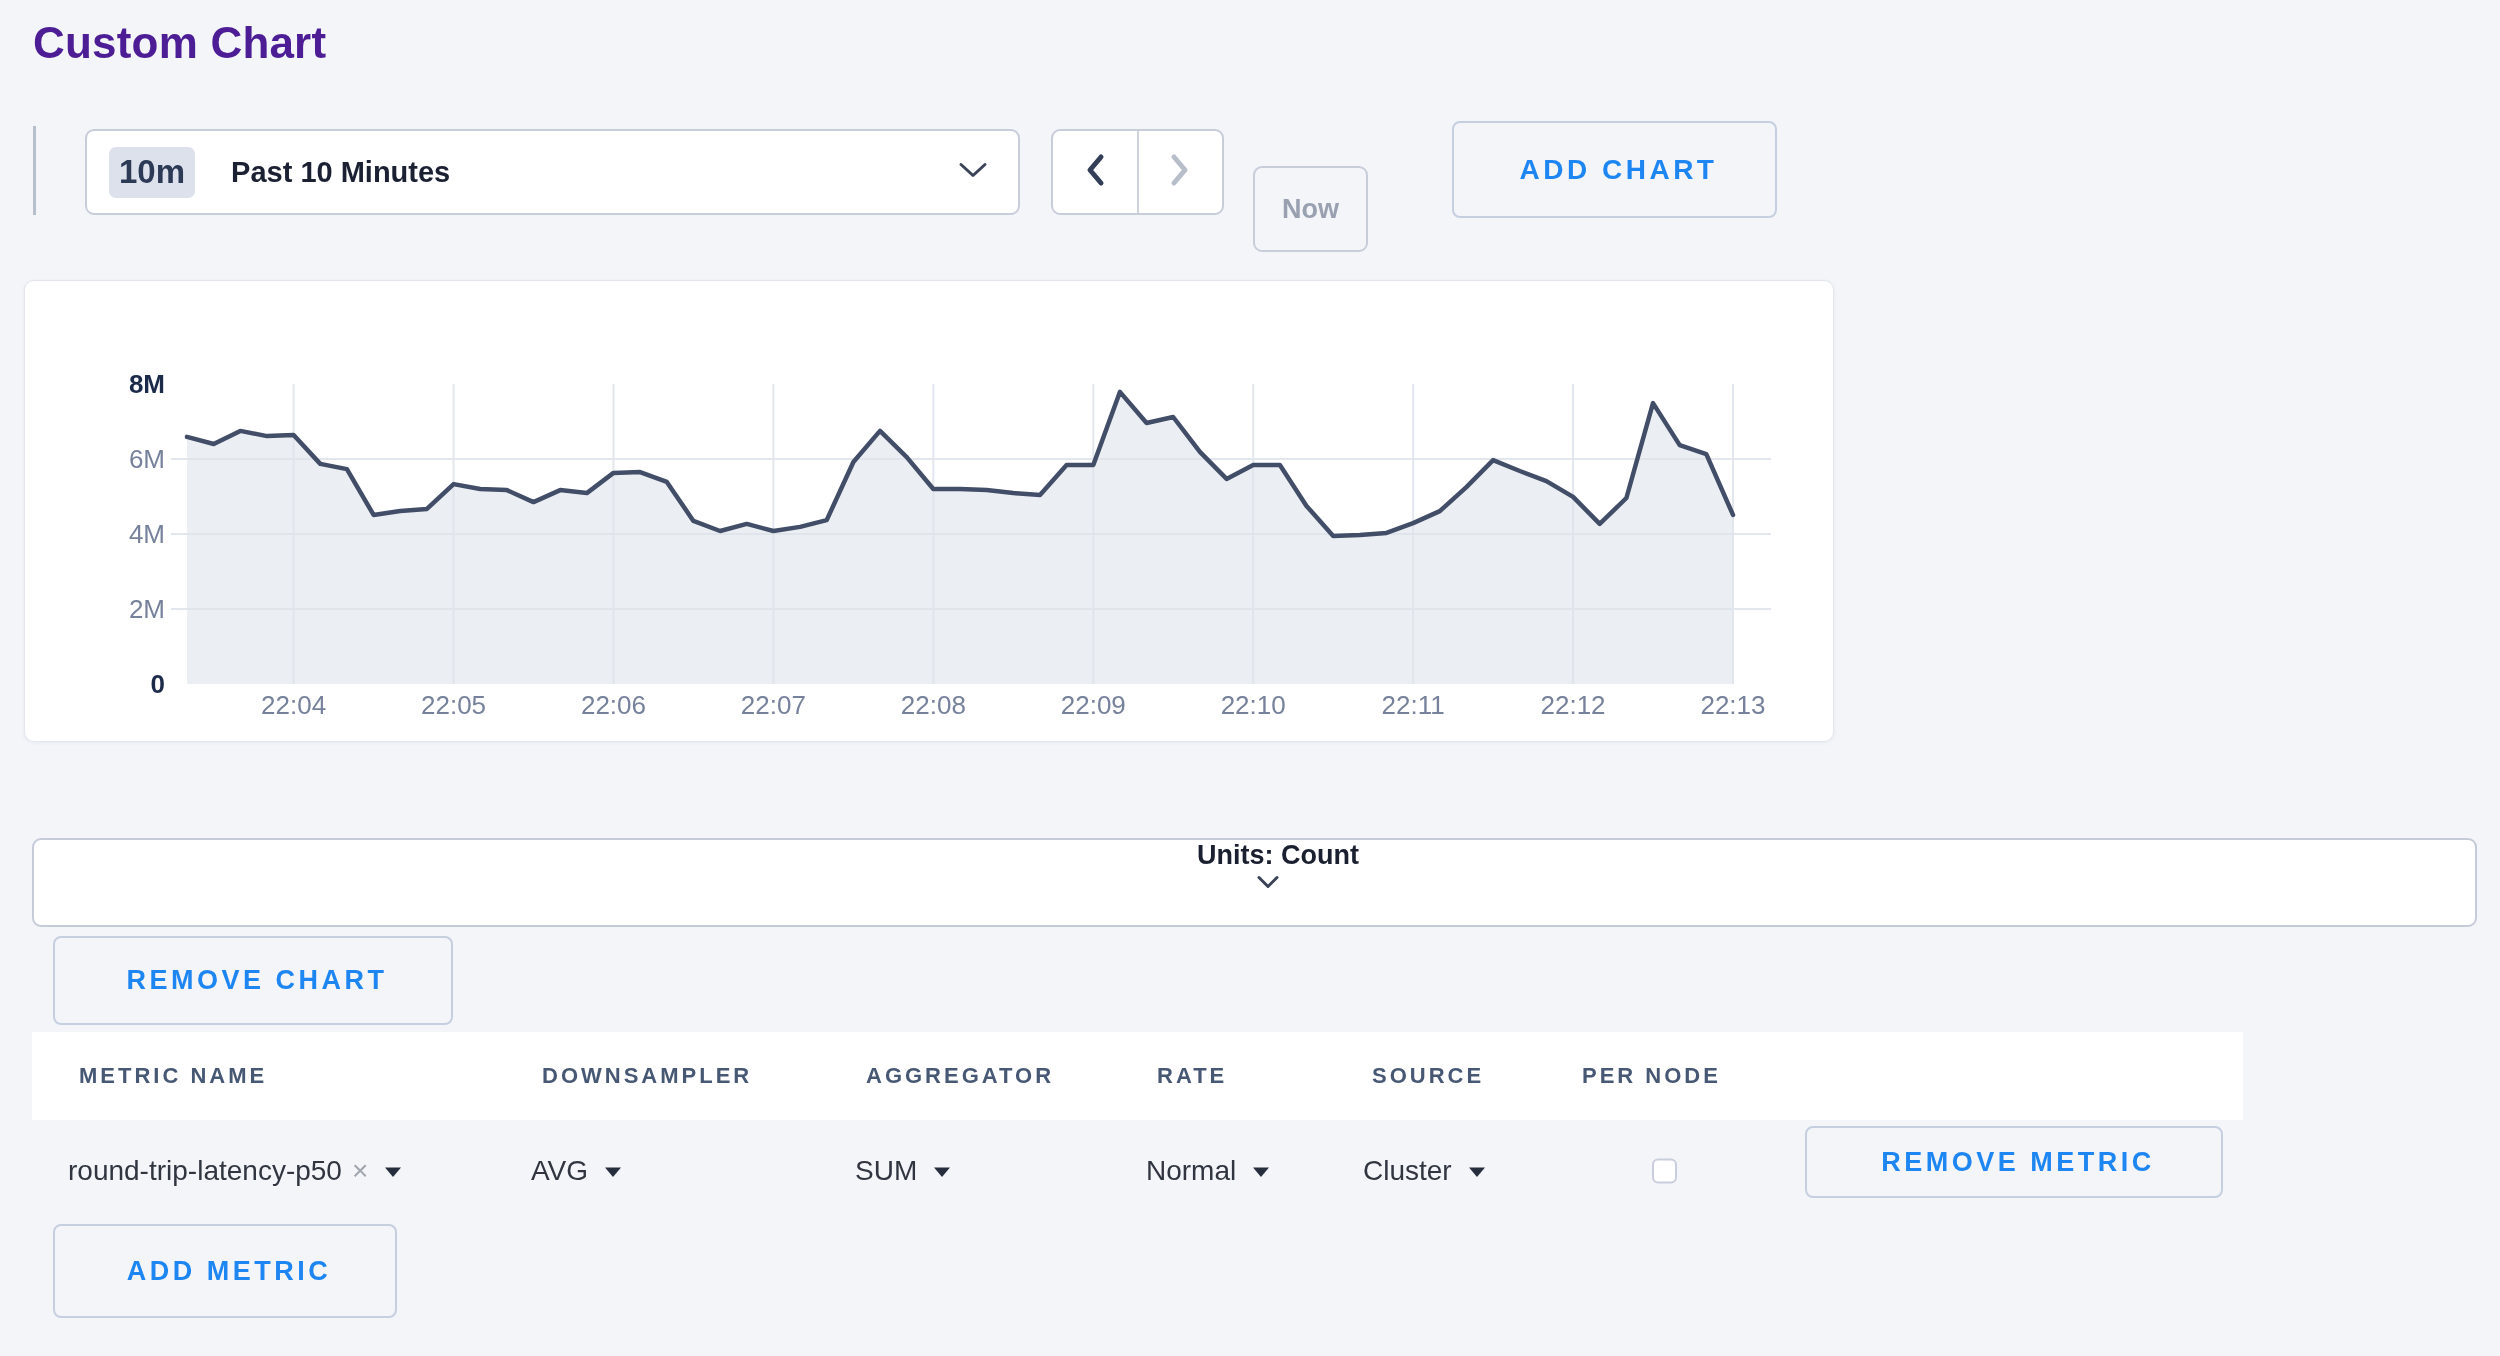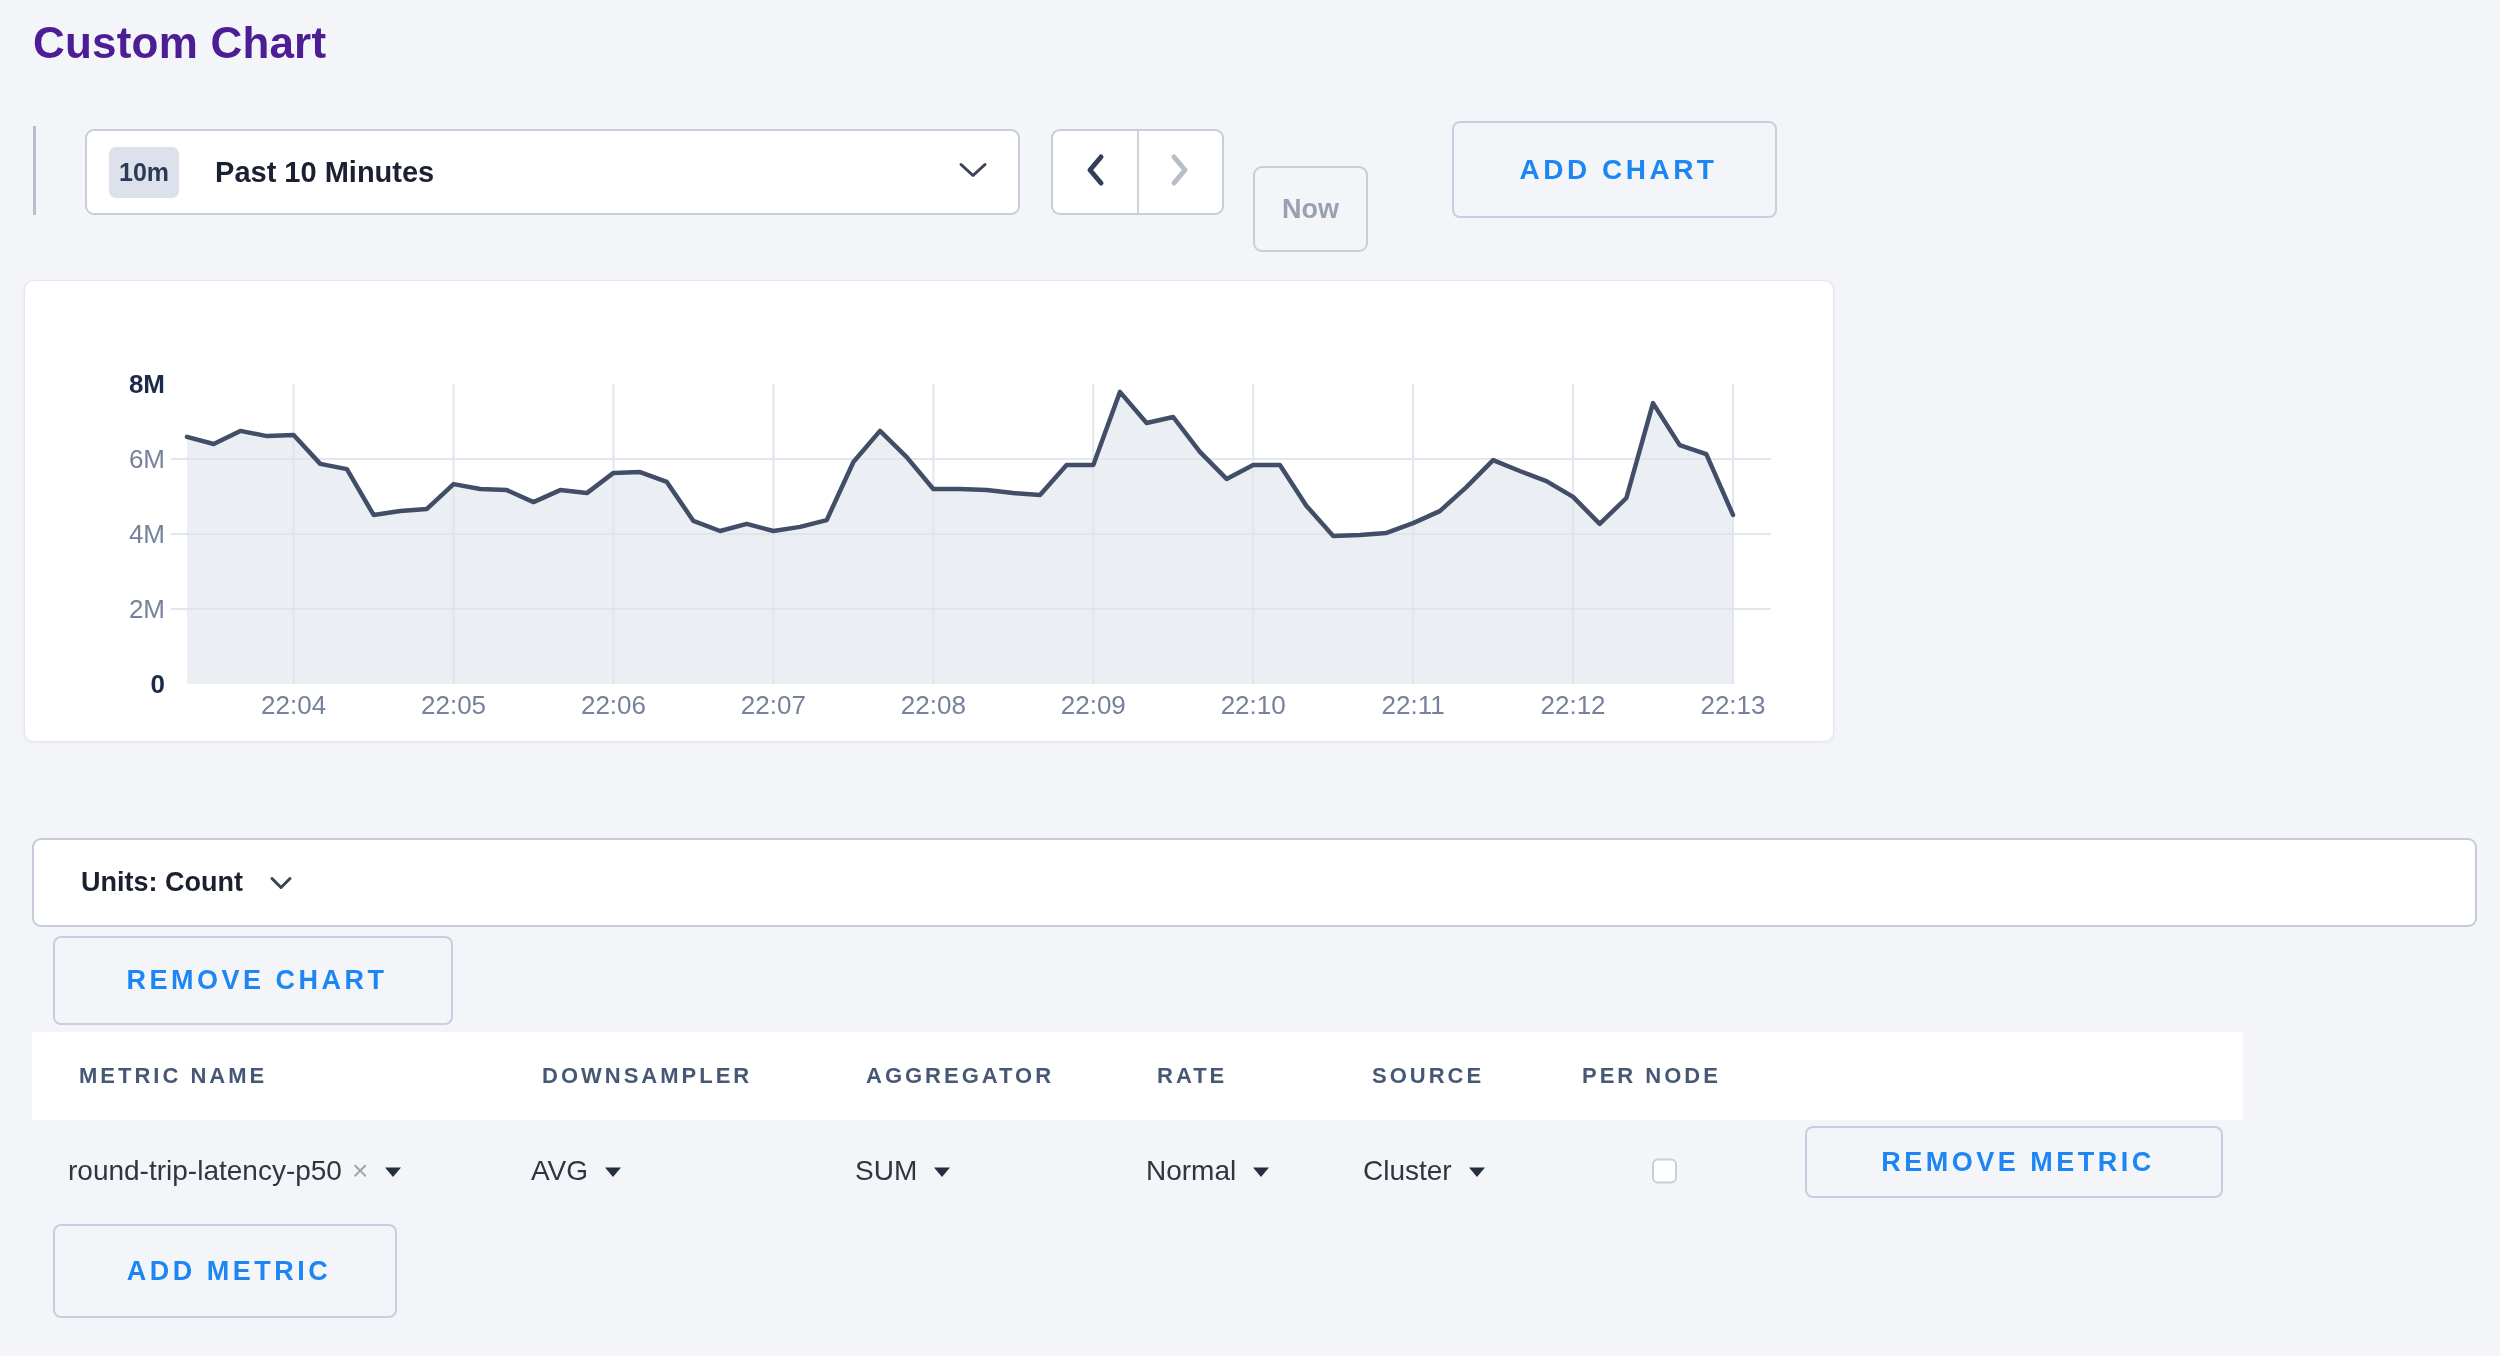--- a/index.html
+++ b/index.html
@@ -24,21 +24,21 @@
 
   .time-picker {
     left:85px; top:129px; width:935px; height:86px;
     background:#ffffff; border:2px solid #c8cdda; border-radius:9px;
     display:flex; align-items:center; cursor:pointer;
   }
   .time-badge {
     margin-left:22px; min-width:62px; height:51px; padding:0 10px;
     background:#dde1ec; border-radius:7px;
     display:flex; align-items:center; justify-content:center;
-    font-size:25px; font-weight:700; color:#2d3a56;
+    font-size:33px; font-weight:700; color:#2d3a56;
   }
   .time-label { margin-left:36px; font-size:29px; font-weight:700; color:#1b2133; }
   .time-chevron { position:absolute; right:30px; top:50%; transform:translateY(-50%); }
 
   .arrow-group {
     left:1051px; top:129px; width:173px; height:86px;
     background:#ffffff; border:2px solid #c8cdda; border-radius:9px;
     display:flex;
   }
   .arrow-btn { flex:1; display:flex; align-items:center; justify-content:center; cursor:pointer; }
@@ -68,21 +68,21 @@
     box-shadow:0 1px 4px rgba(40,50,70,0.06);
   }
   .chart-card svg { display:block; }
   text.y-tick, text.x-tick { font-family:"Liberation Sans", sans-serif; font-size:26px; fill:#76819b; }
   text.tick-strong { font-weight:700; fill:#1c2b4a; }
 
   
   .units-bar {
     left:32px; top:838px; width:2445px; height:89px;
     background:#ffffff; border:2px solid #c5cbd9; border-radius:9px;
-    display:flex; align-items:center; cursor:pointer;
+    display:flex; align-items:center; cursor:pointer;flex-direction:column;
   }
   .units-label { margin-left:47px; font-size:27px; font-weight:700; color:#1a2030; }
   .units-chevron { margin-left:26px; margin-top:4px; }
 
   
   .table-header-band {
     left:32px; top:1032px; width:2211px; height:88px; background:#ffffff;
   }
   .th-label {
     position:absolute; top:50%; transform:translateY(-50%);

